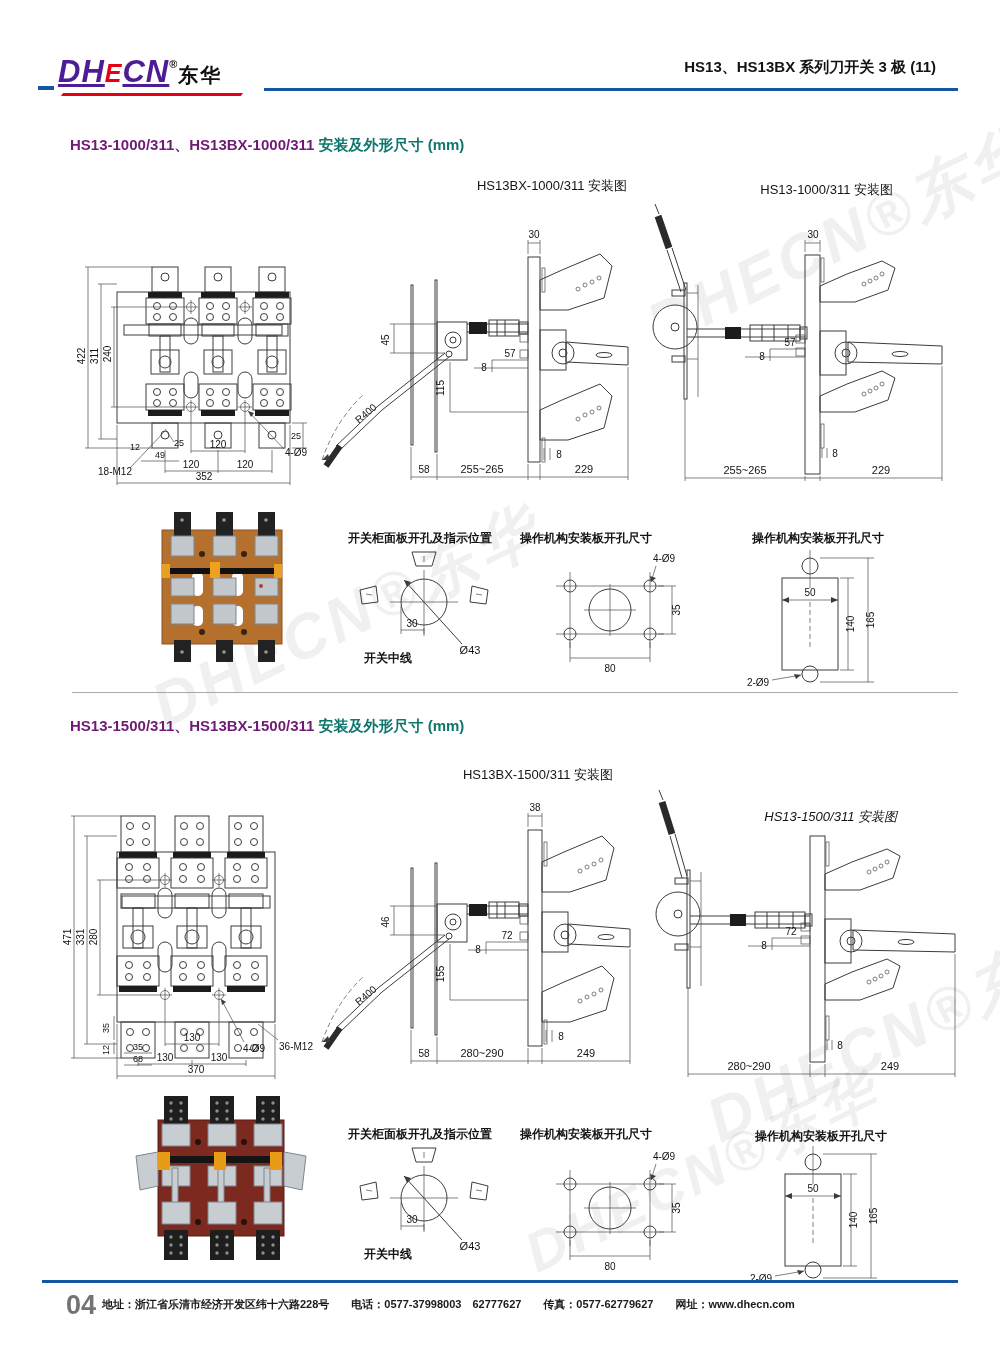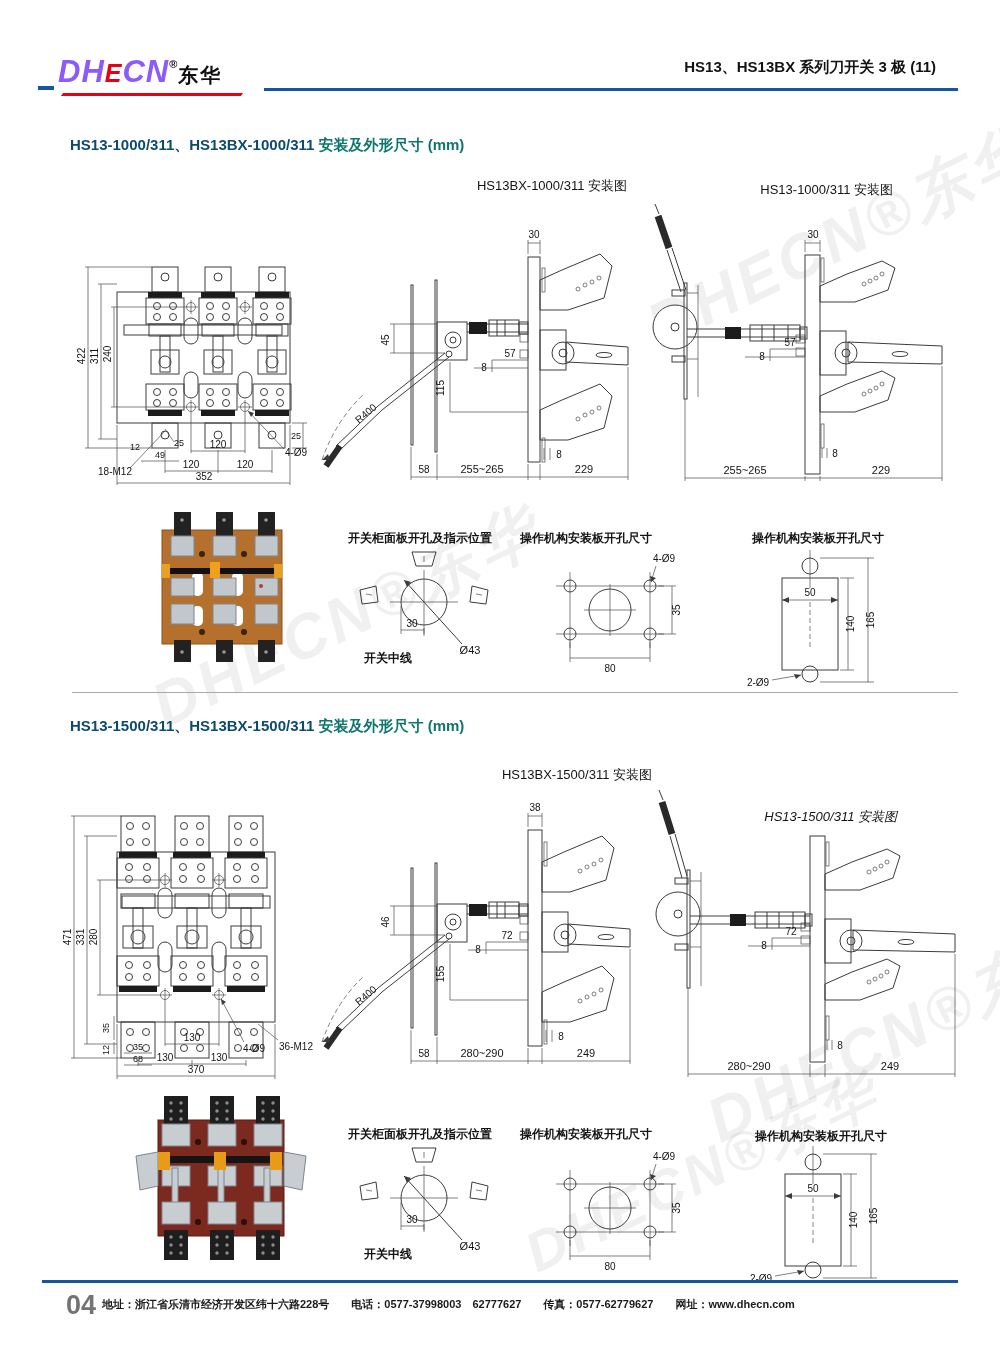--- a/index.html
+++ b/index.html
@@ -3,29 +3,29 @@
 <meta charset="utf-8">
 <style>
   html,body{margin:0;padding:0;background:#fff;}
   .page{position:relative;width:1000px;height:1357px;background:#fff;overflow:hidden;
         font-family:"Liberation Sans",sans-serif;color:#131313;}
   .abs{position:absolute;z-index:1;}
   .wm{position:absolute;z-index:0;color:rgba(40,40,60,0.07);font-weight:bold;font-style:italic;
       font-size:62px;white-space:nowrap;transform:rotate(-26deg);letter-spacing:4px;}
   
   .logo{left:58px;top:54px;font-style:italic;font-weight:bold;font-size:31px;letter-spacing:1px;}
-  .logo .b{color:#8b5cf6;} .logo .r{color:#e60014;font-size:25px;}
+  .logo .b{color:#4c1d95;text-decoration:underline;} .logo .r{color:#e60014;font-size:25px;}
   .logo .reg{font-style:normal;font-size:11px;vertical-align:14px;color:#111;}
   .logo .cn{font-style:normal;color:#101010;font-size:20px;letter-spacing:2px;}
   .logo-line{left:62px;top:93px;width:180px;height:3px;background:#e60014;transform:skewX(-35deg);}
   .hdr-title{right:64px;top:58px;font-size:15px;font-weight:bold;}
   .hdr-rule{left:264px;top:88px;width:694px;height:3px;background:#1456a0;}
   .hdr-tick{left:38px;top:86px;width:16px;height:4px;background:#1456a0;}
   .sec-title{font-size:15px;font-weight:bold;}
-  .sec-title .red{color:#0c4a6e;} .sec-title .blue{color:#0f766e;}
+  .sec-title .red{color:#701a75;} .sec-title .blue{color:#0f766e;}
   .dtitle{font-size:13px;text-align:right;}
   .stitle{font-size:12px;font-weight:bold;}
   .divider{left:72px;top:692px;width:886px;height:1px;background:#a9a9a9;}
   
   .ftr-rule{left:42px;top:1280px;width:916px;height:3px;background:#1456a0;}
   .ftr-no{left:66px;top:1290px;font-size:27px;font-weight:bold;color:#737373;}
   .ftr-info{left:102px;top:1297px;font-size:11px;font-weight:bold;color:#1a1a1a;}
   
   svg{display:block;}
   .k{fill:none;stroke:#3c3c3c;stroke-width:1;}
@@ -420,21 +420,21 @@
     <text class="t10" transform="rotate(-90 132 76)" x="132" y="76">165</text>
     <text class="t10" x="16" y="142">2-Ø9</text>
   </svg>
 
   <div class="abs divider"></div>
 
   <div class="abs sec-title" style="left:70px;top:717px;">
     <span class="red">HS13-1500/311、HS13BX-1500/311</span>
     <span class="blue">安装及外形尺寸 (mm)</span>
   </div>
-  <div class="abs dtitle" style="left:452px;top:766px;width:200px;">HS13BX-1500/311 安装图</div>
+  <div class="abs dtitle" style="left:413px;top:766px;width:200px;">HS13BX-1500/311 安装图</div>
   <div class="abs dtitle" style="left:697px;top:808px;width:200px;font-style:italic;">HS13-1500/311 安装图</div>
 
   <svg class="abs" style="left:62px;top:792px;" width="265" height="300" viewBox="0 0 265 300">
     <defs>
       <g id="polB" class="k">
         <rect x="-17" y="24" width="34" height="36"></rect>
         <circle cx="-8" cy="34" r="3.5"></circle>
           <circle cx="8" cy="34" r="3.5"></circle>
           <circle cx="-8" cy="50" r="3.5"></circle>
           <circle cx="8" cy="50" r="3.5"></circle>

